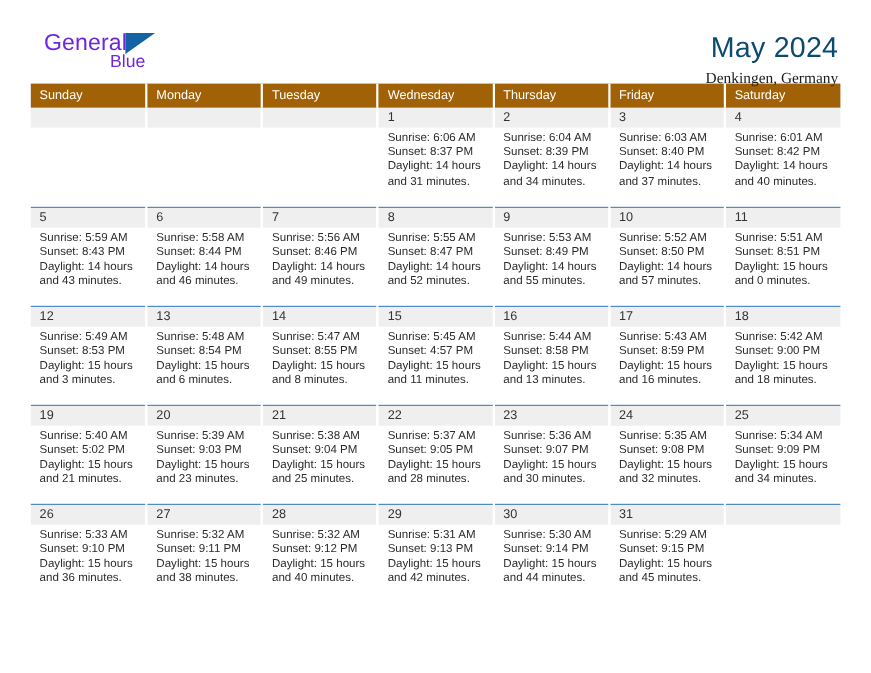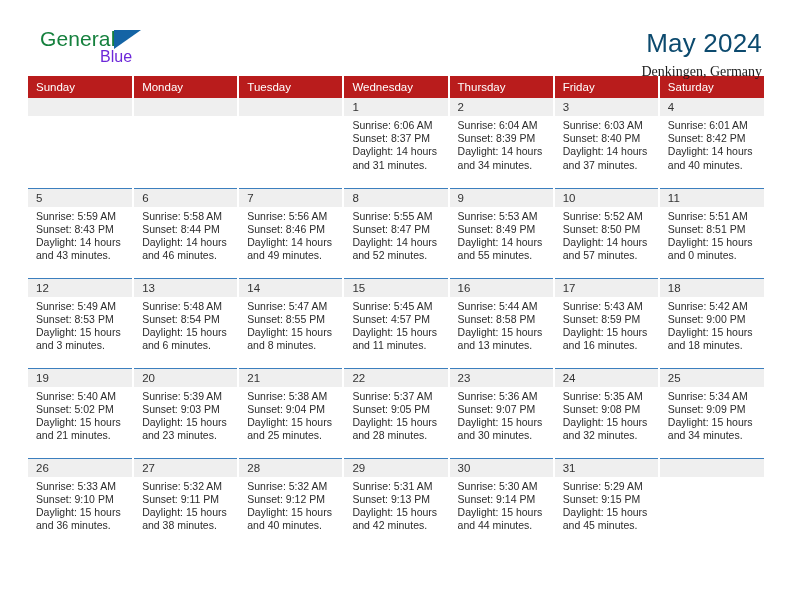--- a/index.html
+++ b/index.html
@@ -35,21 +35,21 @@
 
   .logo {
     position: relative;
     width: 180px;
     height: 50px;
     padding-left: 12px;
     box-sizing: border-box;
   }
   .logo-general {
     font-size: 21px;
-    color: #15803d;
+    color: #6d28d9;
     letter-spacing: .1px;
     line-height: 22px;
     display: inline-block;
   }
   .logo-tri {
     display: inline-block;
     width: 0;
     height: 0;
     border-left: 27px solid #1464a5;
     border-bottom: 19px solid transparent;
@@ -86,21 +86,21 @@
   }
 
   
   .calendar {
     width: 736px;
     border-collapse: collapse;
     table-layout: fixed;
   }
 
   .dow-row th {
-    background: #b91c1c;
+    background: #a16207;
     color: #ffffff;
     font-size: 11.5px;
     font-weight: normal;
     text-align: left;
     padding: 5px 0 5px 8px;
     height: 19px;
     box-sizing: border-box;
     border-right: 2px solid #ffffff;
     margin-top: 46px;
   }

